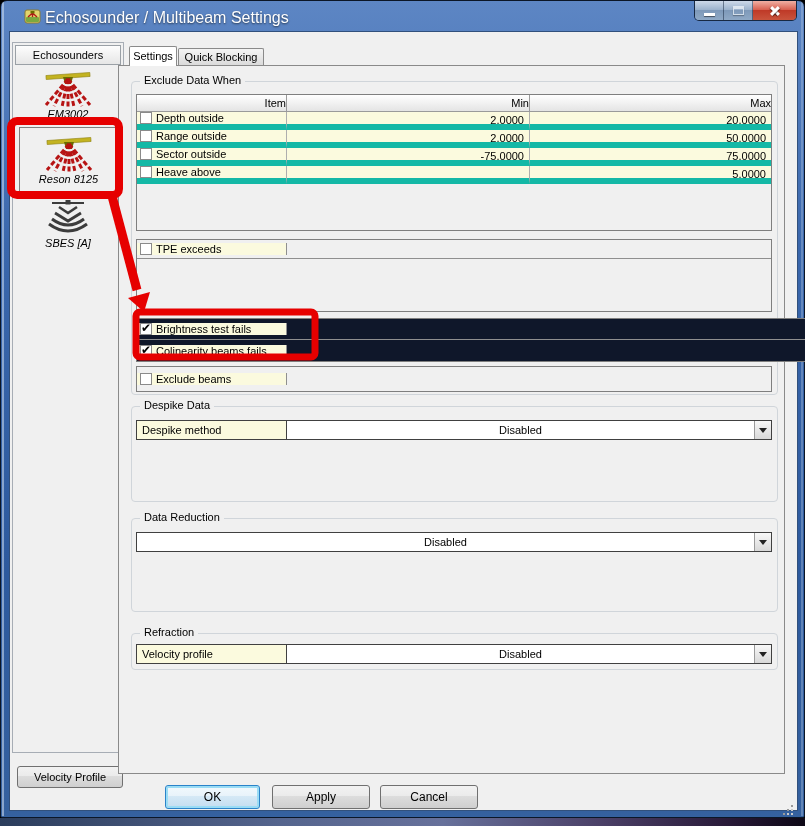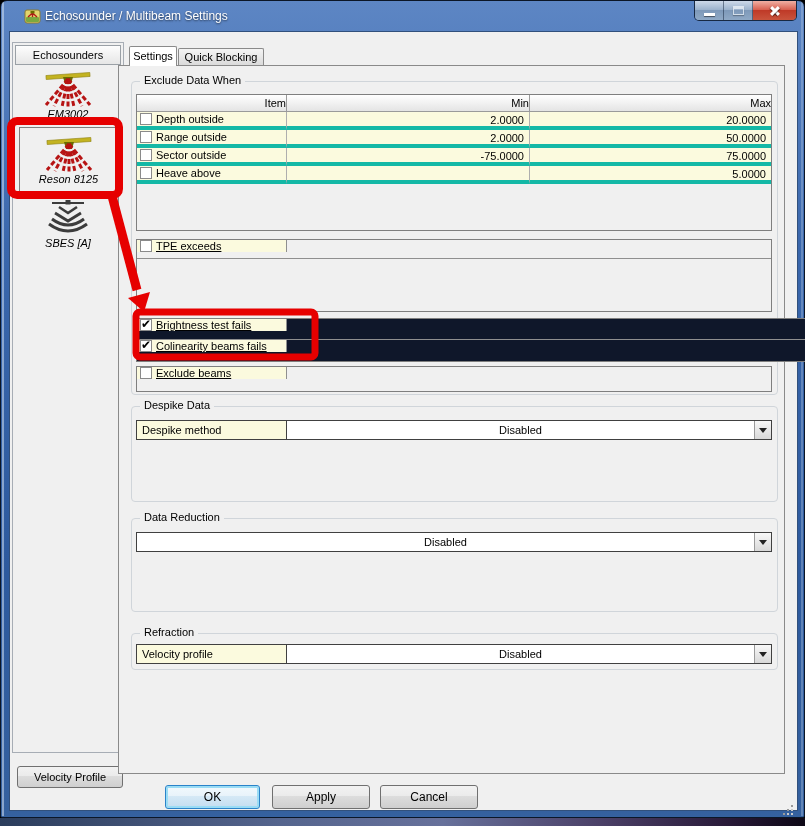--- a/index.html
+++ b/index.html
@@ -13,21 +13,21 @@
   .frame {
     position:absolute; left:0; top:0; width:805px; height:818px;
     background:linear-gradient(180deg,#5d86c4 0%, #3a67ac 30%, #2d5a9e 70%, #35619f 100%);
     border:1px solid #0b1627; border-radius:7px 7px 2px 2px;
   }
   .frame::before { content:""; position:absolute; left:1px; top:1px; bottom:1px; width:2px;
     background:rgba(210,224,243,.55); border-radius:6px 0 0 0; }
   .frame::after { content:""; position:absolute; right:1px; top:1px; bottom:1px; width:2px;
     background:rgba(190,206,230,.35); border-radius:0 6px 0 0; }
   .titlebar { position:absolute; left:0; top:0; width:100%; height:30px; }
-  .title-text { position:absolute; left:44px; top:8px; font-size:12px; color:#fff;
+  .title-text { position:absolute; left:44px; top:8px; font-size:16px; color:#fff;
     text-shadow:0 1px 2px rgba(0,0,0,.6); white-space:nowrap; }
   .app-icon { position:absolute; left:23px; top:7px; width:17px; height:17px; }
   
   .caps { position:absolute; right:7px; top:0; height:20px; display:flex;
     border:1px solid rgba(12,25,45,.85); border-top:none; border-radius:0 0 5px 5px; overflow:hidden; }
   .cap { width:29px; height:19px; position:relative;
     background:linear-gradient(180deg,#cdd9e9 0%, #9db3cd 45%, #7e99b9 50%, #8fa9c6 100%);
     border-right:1px solid rgba(20,35,60,.5); }
   .cap.max { background:linear-gradient(180deg,#c3cfdf 0%, #93a7c0 45%, #74149 50%, #8aa2be 100%); }
   .cap.close { width:43px; border-right:none;
@@ -72,29 +72,29 @@
   .tabpage { position:absolute; left:108px; top:33px; width:667px; height:709px;
     border:1px solid #8a8a8a; background:#f0f0f0; z-index:2; }
   
   .gbox { position:absolute; border:1px solid #d0d5da; border-radius:4px; }
   .gtitle { position:absolute; top:-8px; left:8px; background:#f0f0f0; padding:0 4px; white-space:nowrap; }
   
   .panel { position:absolute; border:1px solid #7f7f7f; background:#f0f0f0; overflow:hidden; }
   .trow { display:flex; width:100%; }
   .hcell { background:linear-gradient(180deg,#ffffff,#e4e4e4); border-right:1px solid #9a9a9a;
     border-bottom:1px solid #9a9a9a; text-align:right; line-height:16px; height:17px; }
-  .dcell { background:var(--color-row_yellow); border-right:1px solid #aeaeae; border-bottom:4px solid #14b8a6;
+  .dcell { background:var(--color-row_yellow); border-right:1px solid #aeaeae; border-bottom:6px solid #14b8a6;
     height:18px; line-height:17px; display:flex; align-items:center; }
   .dcell.num { justify-content:flex-end; padding-right:5px; display:block; text-align:right; line-height:17px; }
   .c-item { width:150px; } .c-min { width:243px; } .c-max { flex:1; border-right:none; }
   .chk { width:12px; height:12px; background:#fff; border:1px solid #8a8a8a; margin:0 4px 0 3px;
     position:relative; flex:0 0 auto; }
   .chk.checked::after { content:"\2714"; position:absolute; left:0px; top:-3px; font-size:12px;
     font-weight:bold; color:#000; font-family:"DejaVu Sans",sans-serif; }
-  .lrow { display:flex; width:100%; align-items:flex-start;text-decoration:underline; }
+  .lrow { display:flex; width:100%; align-items:center; }
   .lrow .lab { width:150px; background:var(--color-row_yellow); display:flex; align-items:center;
     border-right:1px solid #8f8f8f; }
   .lrow .valu { flex:1; }
   
   .ddrow { position:absolute; height:20px; border:1px solid #404040; display:flex; background:#fff; }
   .ddrow .lab { width:150px; background:var(--color-row_yellow); border-right:1px solid #404040;
     padding-left:5px; line-height:18px; }
   .ddrow .valu { flex:1; text-align:center; line-height:18px; }
   .ddbtn { width:17px; border-left:1px solid #9a9a9a; position:relative;
     background:linear-gradient(180deg,#f8f8f8,#d8d8d8); }

